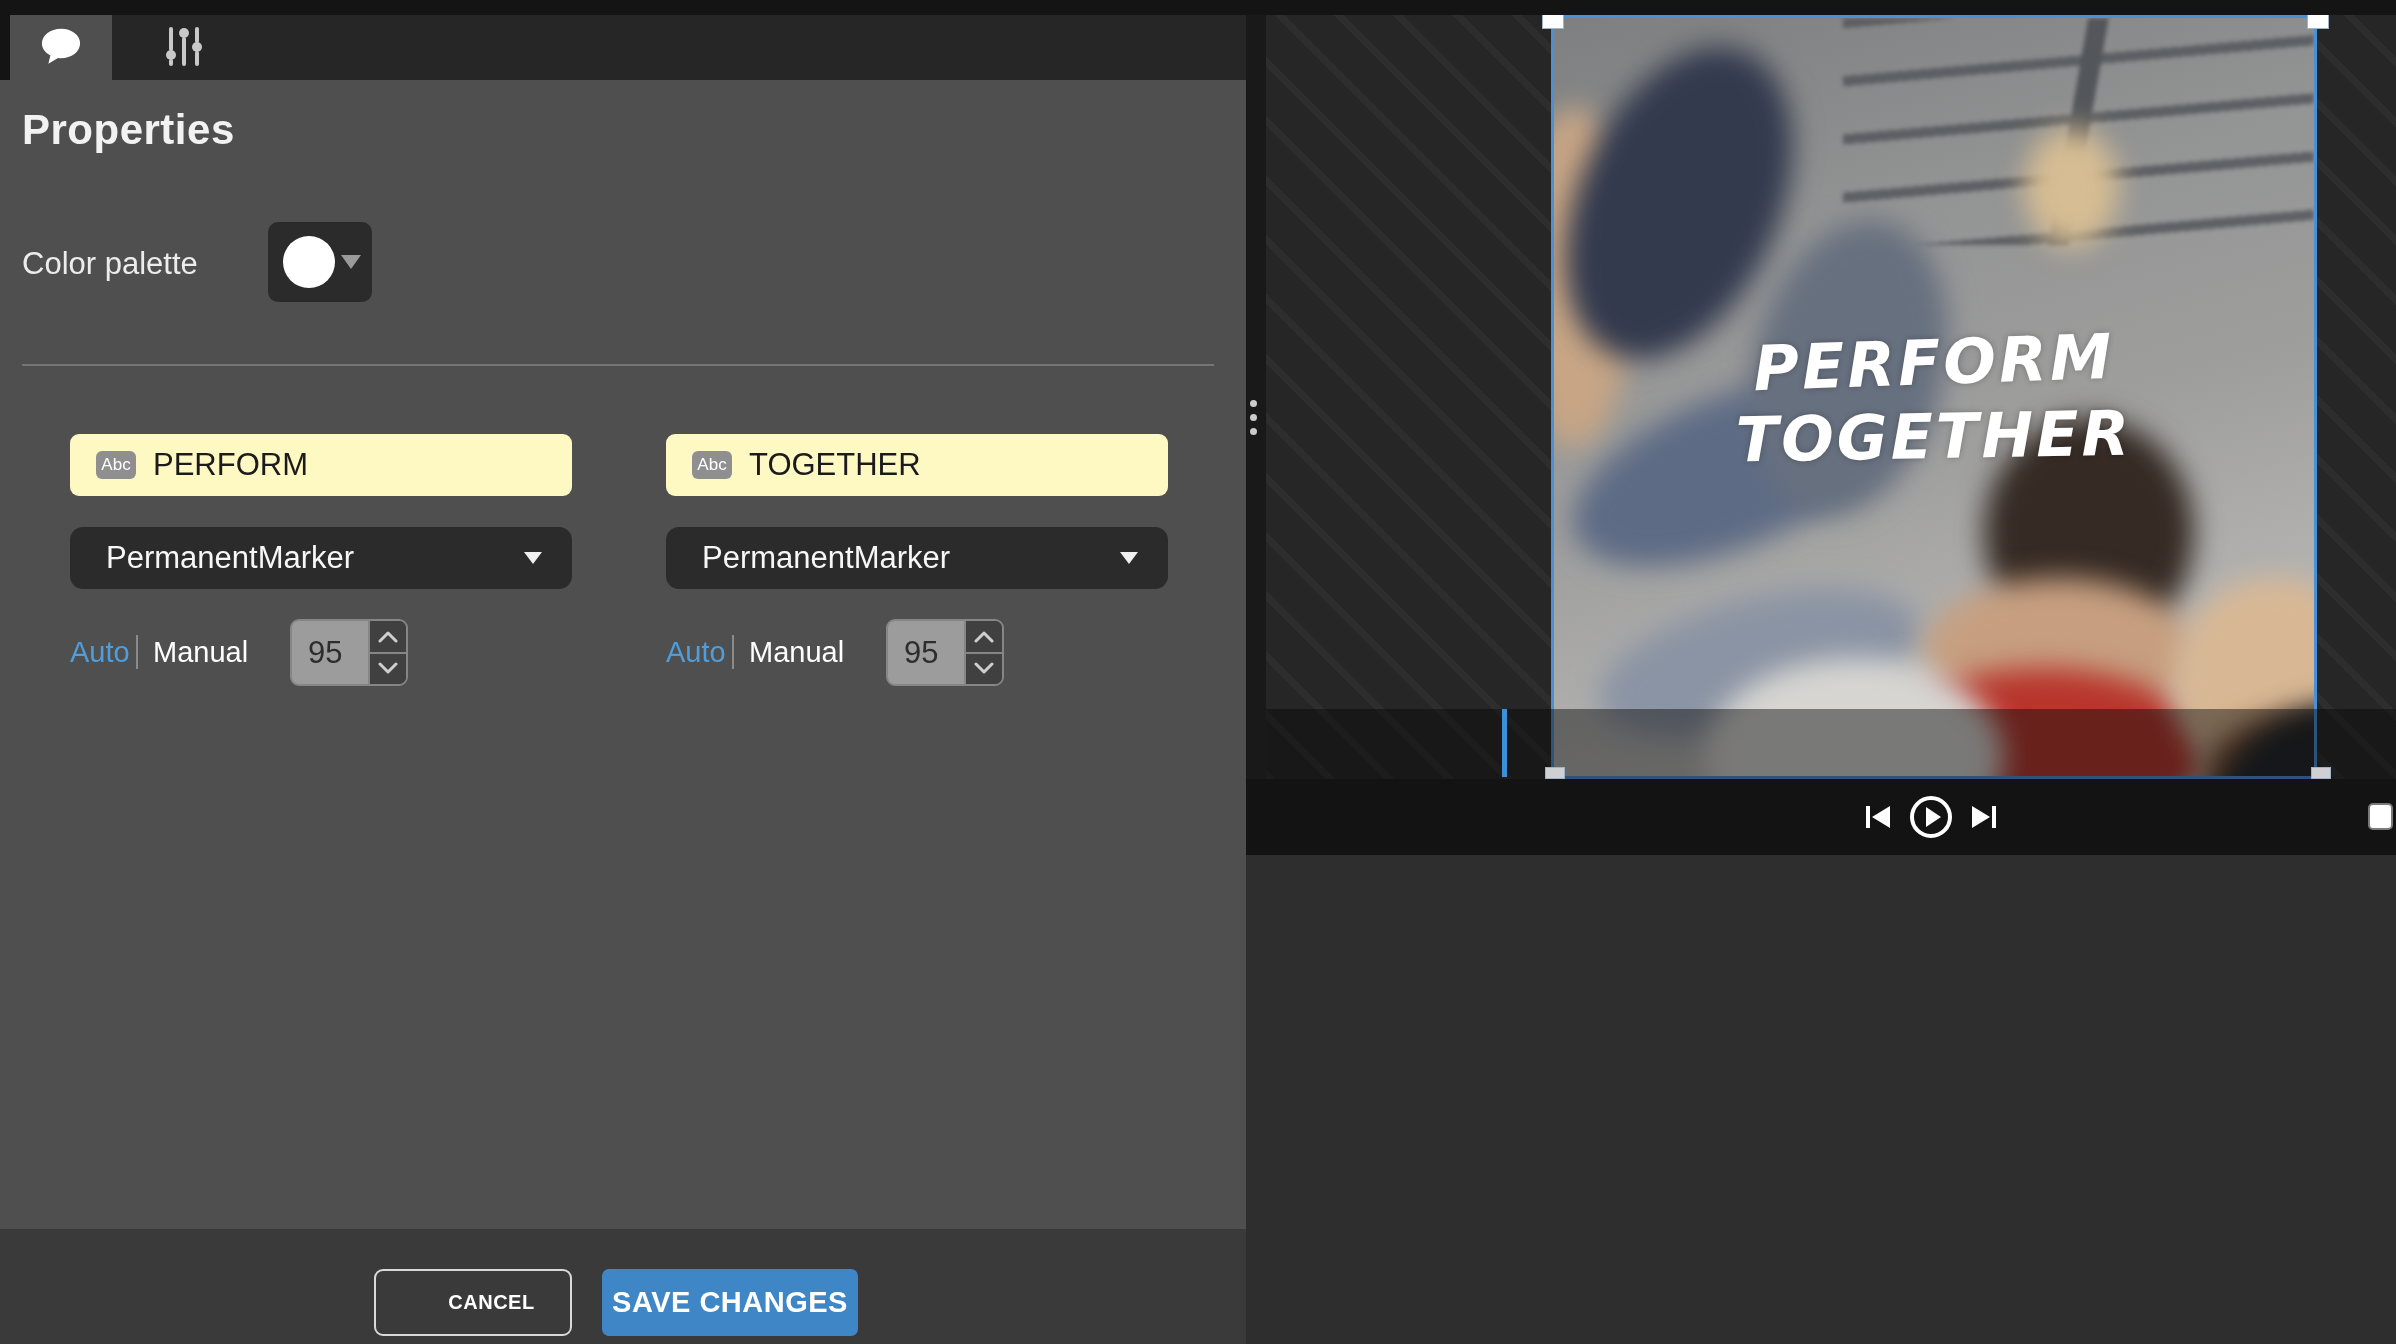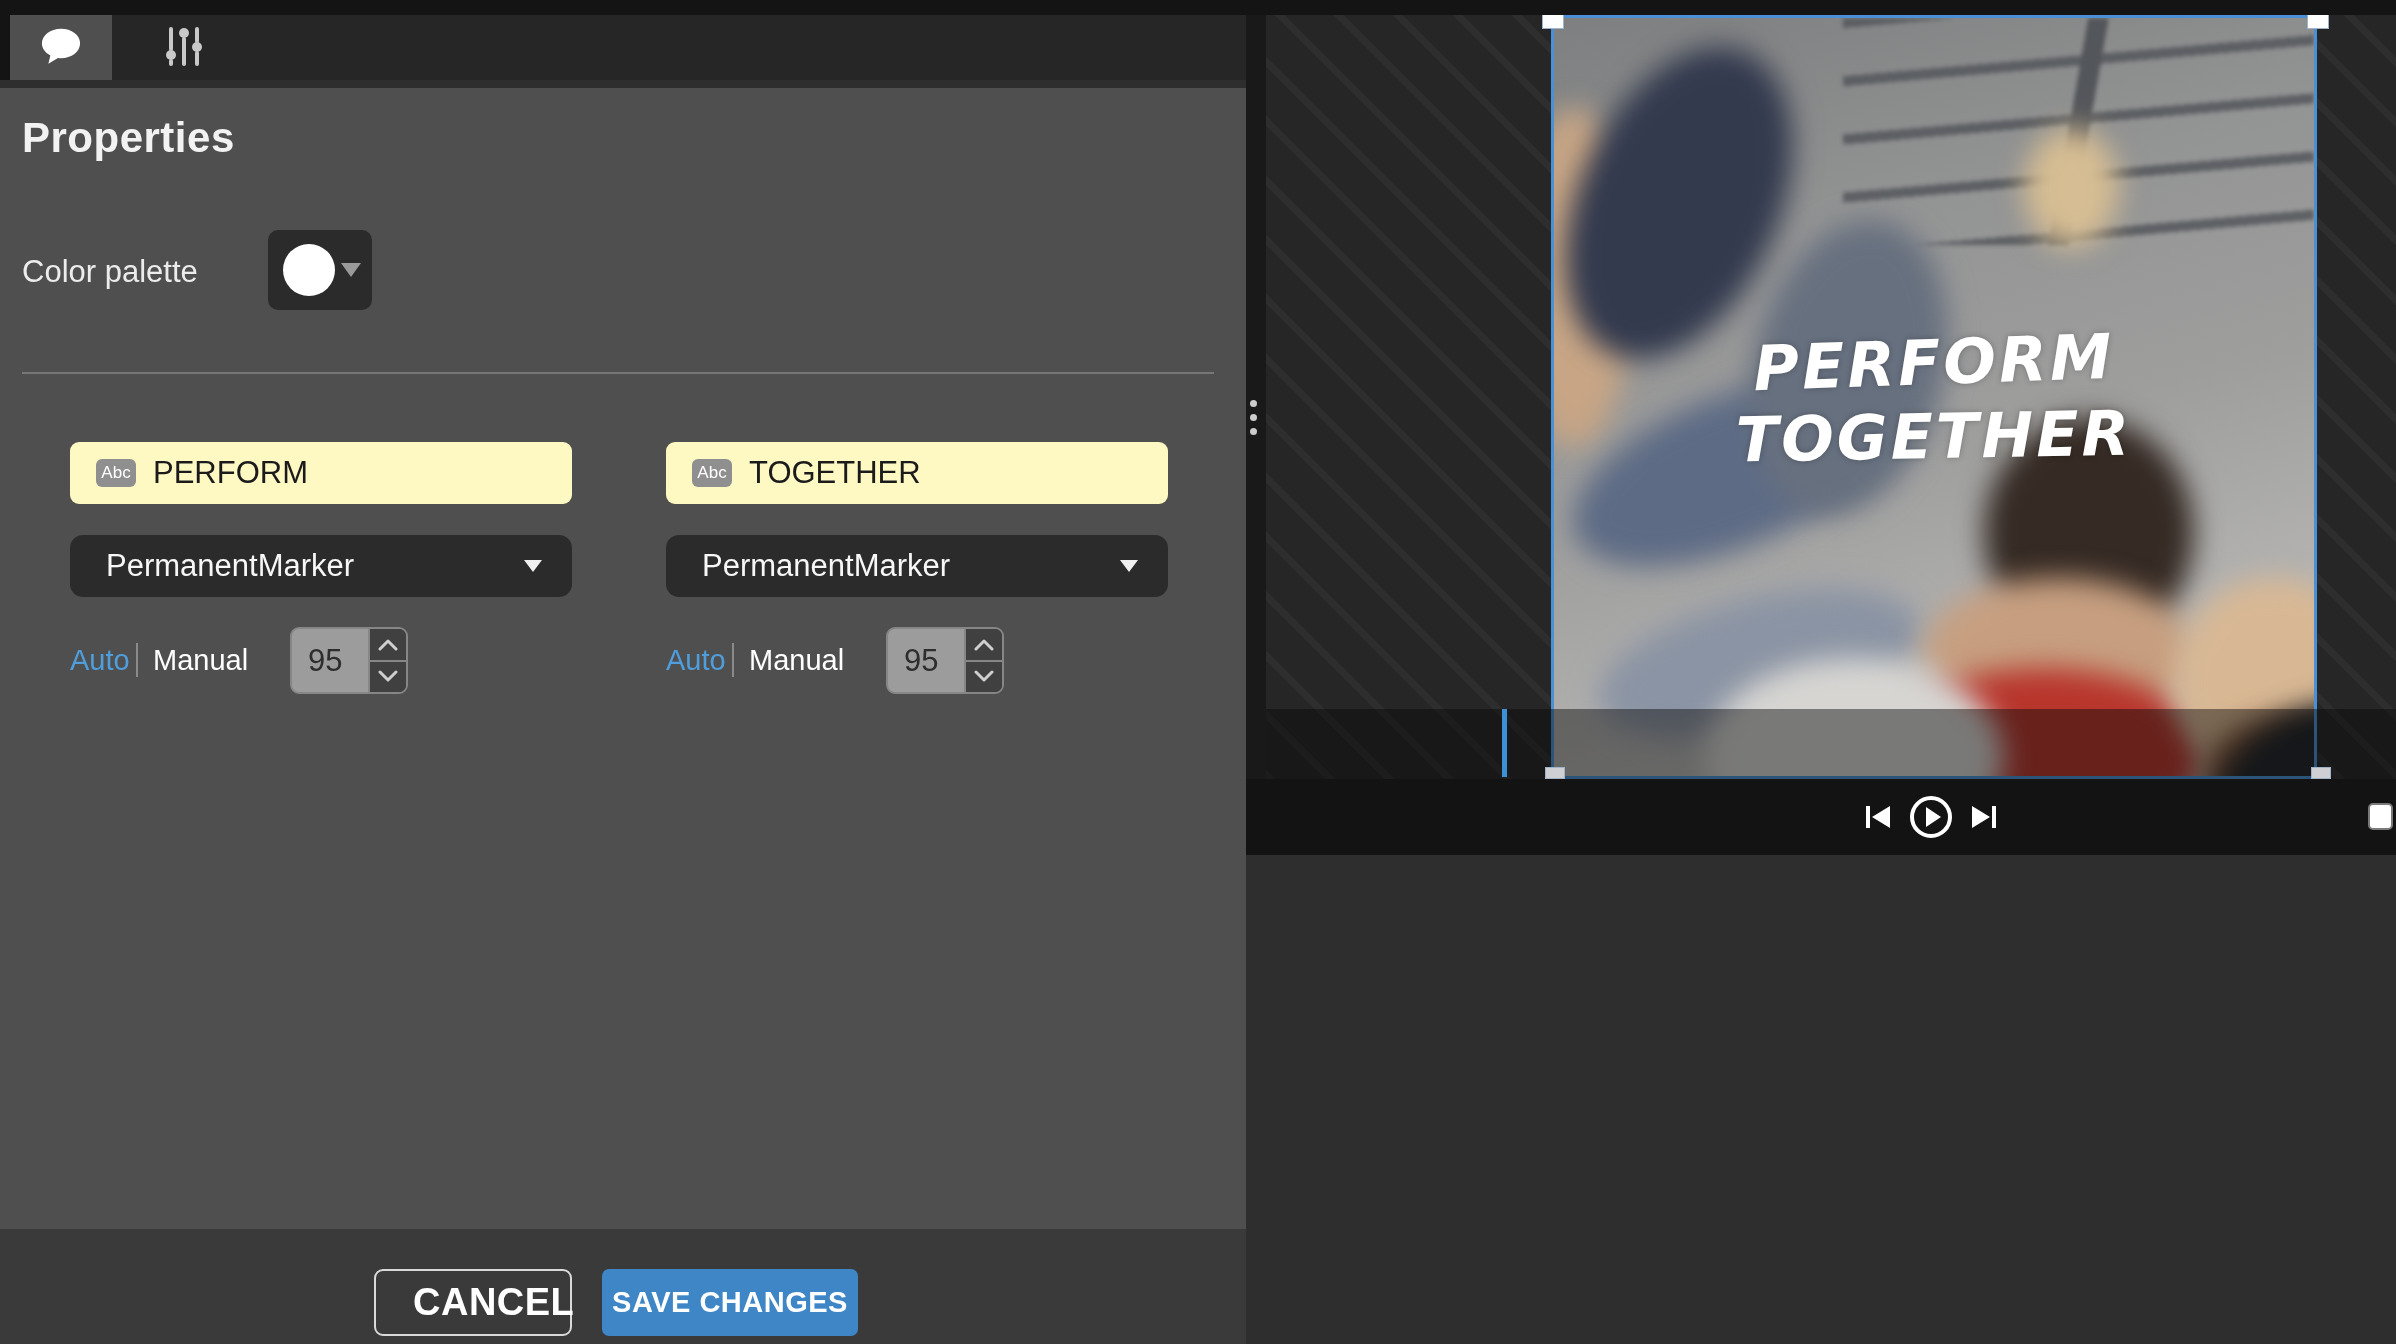--- a/index.html
+++ b/index.html
@@ -8,21 +8,21 @@
 
   
   .topbar { position:absolute; left:0; top:0; width:2396px; height:15px; background:#141414; }
   .tabstrip { position:absolute; left:0; top:15px; width:1246px; height:65px; background:#141414; }
   .tabstrip .strip-bg { position:absolute; left:112px; top:0; width:1134px; height:65px; background:#262626; }
   .tab { position:absolute; top:0; height:65px; display:flex; align-items:center; justify-content:center; cursor:pointer; }
   .tab.active { left:10px; width:102px; background:#4f4f4f; }
   .tab.inactive { left:112px; width:144px; background:transparent; }
 
   
-  .panel { position:absolute; left:0; top:80px; width:1246px; height:1149px; background:#4f4f4f;margin-top:8px; }
+  .panel { position:absolute; left:0; top:80px; width:1246px; height:1149px; background:#4f4f4f; }
   .panel-title { position:absolute; left:22px; top:26px; font-size:42px; font-weight:bold; color:#f2f2f2; letter-spacing:.5px; }
 
   .palette-label { position:absolute; left:22px; top:166px; font-size:31px; color:#ececec; }
   .palette-btn { position:absolute; left:268px; top:142px; width:104px; height:80px; background:#2b2b2b; border:none; border-radius:10px; display:flex; align-items:center; cursor:pointer; }
   .swatch { width:52px; height:52px; border-radius:50%; background:#ffffff; margin-left:15px; }
   .caret-small { width:0; height:0; border-left:10px solid transparent; border-right:10px solid transparent; border-top:14px solid #9a9a9a; margin-left:6px; }
 
   .divider { position:absolute; left:22px; top:284px; width:1192px; height:2px; background:#767676; }
 
   .group { position:absolute; top:0; width:502px; height:700px; }
@@ -41,21 +41,21 @@
   .mode-sep { position:absolute; left:66px; top:16px; width:2px; height:34px; background:#8a8a8a; }
   .mode-manual { position:absolute; left:83px; top:0; height:67px; line-height:67px; font-size:29px; color:#ffffff; cursor:pointer; }
   .spinner { position:absolute; left:220px; top:0; width:118px; height:67px; border:2px solid #868686; border-radius:9px; overflow:hidden; display:flex; background:#9c9c9c; }
   .spin-value { flex:1; font-size:31px; color:#2d2d2d; padding-left:16px; line-height:63px; }
   .spin-btns { width:38px; display:flex; flex-direction:column; border-left:2px solid #868686; background:#404040; }
   .spin-btn { flex:1; background:#404040; border:none; display:flex; align-items:center; justify-content:center; cursor:pointer; padding:0; }
   .spin-btn.up { border-bottom:2px solid #868686; }
 
   
   .footer { position:absolute; left:0; top:1229px; width:1246px; height:115px; background:#3a3a3a; }
-  .btn-cancel { position:absolute; left:374px; top:40px; width:198px; height:67px; background:transparent; border:2px solid #d9d9d9; border-radius:9px; color:#ffffff; font-size:38px; font-weight:bold; letter-spacing:.5px; cursor:pointer; font-family:"Liberation Sans", sans-serif;padding-left:37px; }
+  .btn-cancel { position:absolute; left:374px; top:40px; width:198px; height:67px; background:transparent; border:2px solid #d9d9d9; border-radius:9px; color:#ffffff; font-size:20px; font-weight:bold; letter-spacing:.5px; cursor:pointer; font-family:"Liberation Sans", sans-serif;padding-left:37px; }
   .btn-save { position:absolute; left:602px; top:40px; width:256px; height:67px; background:#3e86c6; border:none; border-radius:7px; color:#ffffff; font-size:29px; font-weight:bold; letter-spacing:.5px; cursor:pointer; font-family:"Liberation Sans", sans-serif; }
 
   
   .resizer { position:absolute; left:1246px; top:15px; width:20px; height:840px; background:#191919; cursor:col-resize; }
   .resizer .dots { position:absolute; left:4px; top:385px; display:flex; flex-direction:column; gap:7px; }
   .resizer .dots i { width:7px; height:7px; border-radius:50%; background:#cccccc; }
 
   .canvas { position:absolute; left:1266px; top:15px; width:1130px; height:764px; background:#262626; overflow:hidden; }
   .stripes { position:absolute; inset:0; background:repeating-linear-gradient(45deg, rgba(255,255,255,0.035) 0 7px, transparent 7px 42px); }
 

